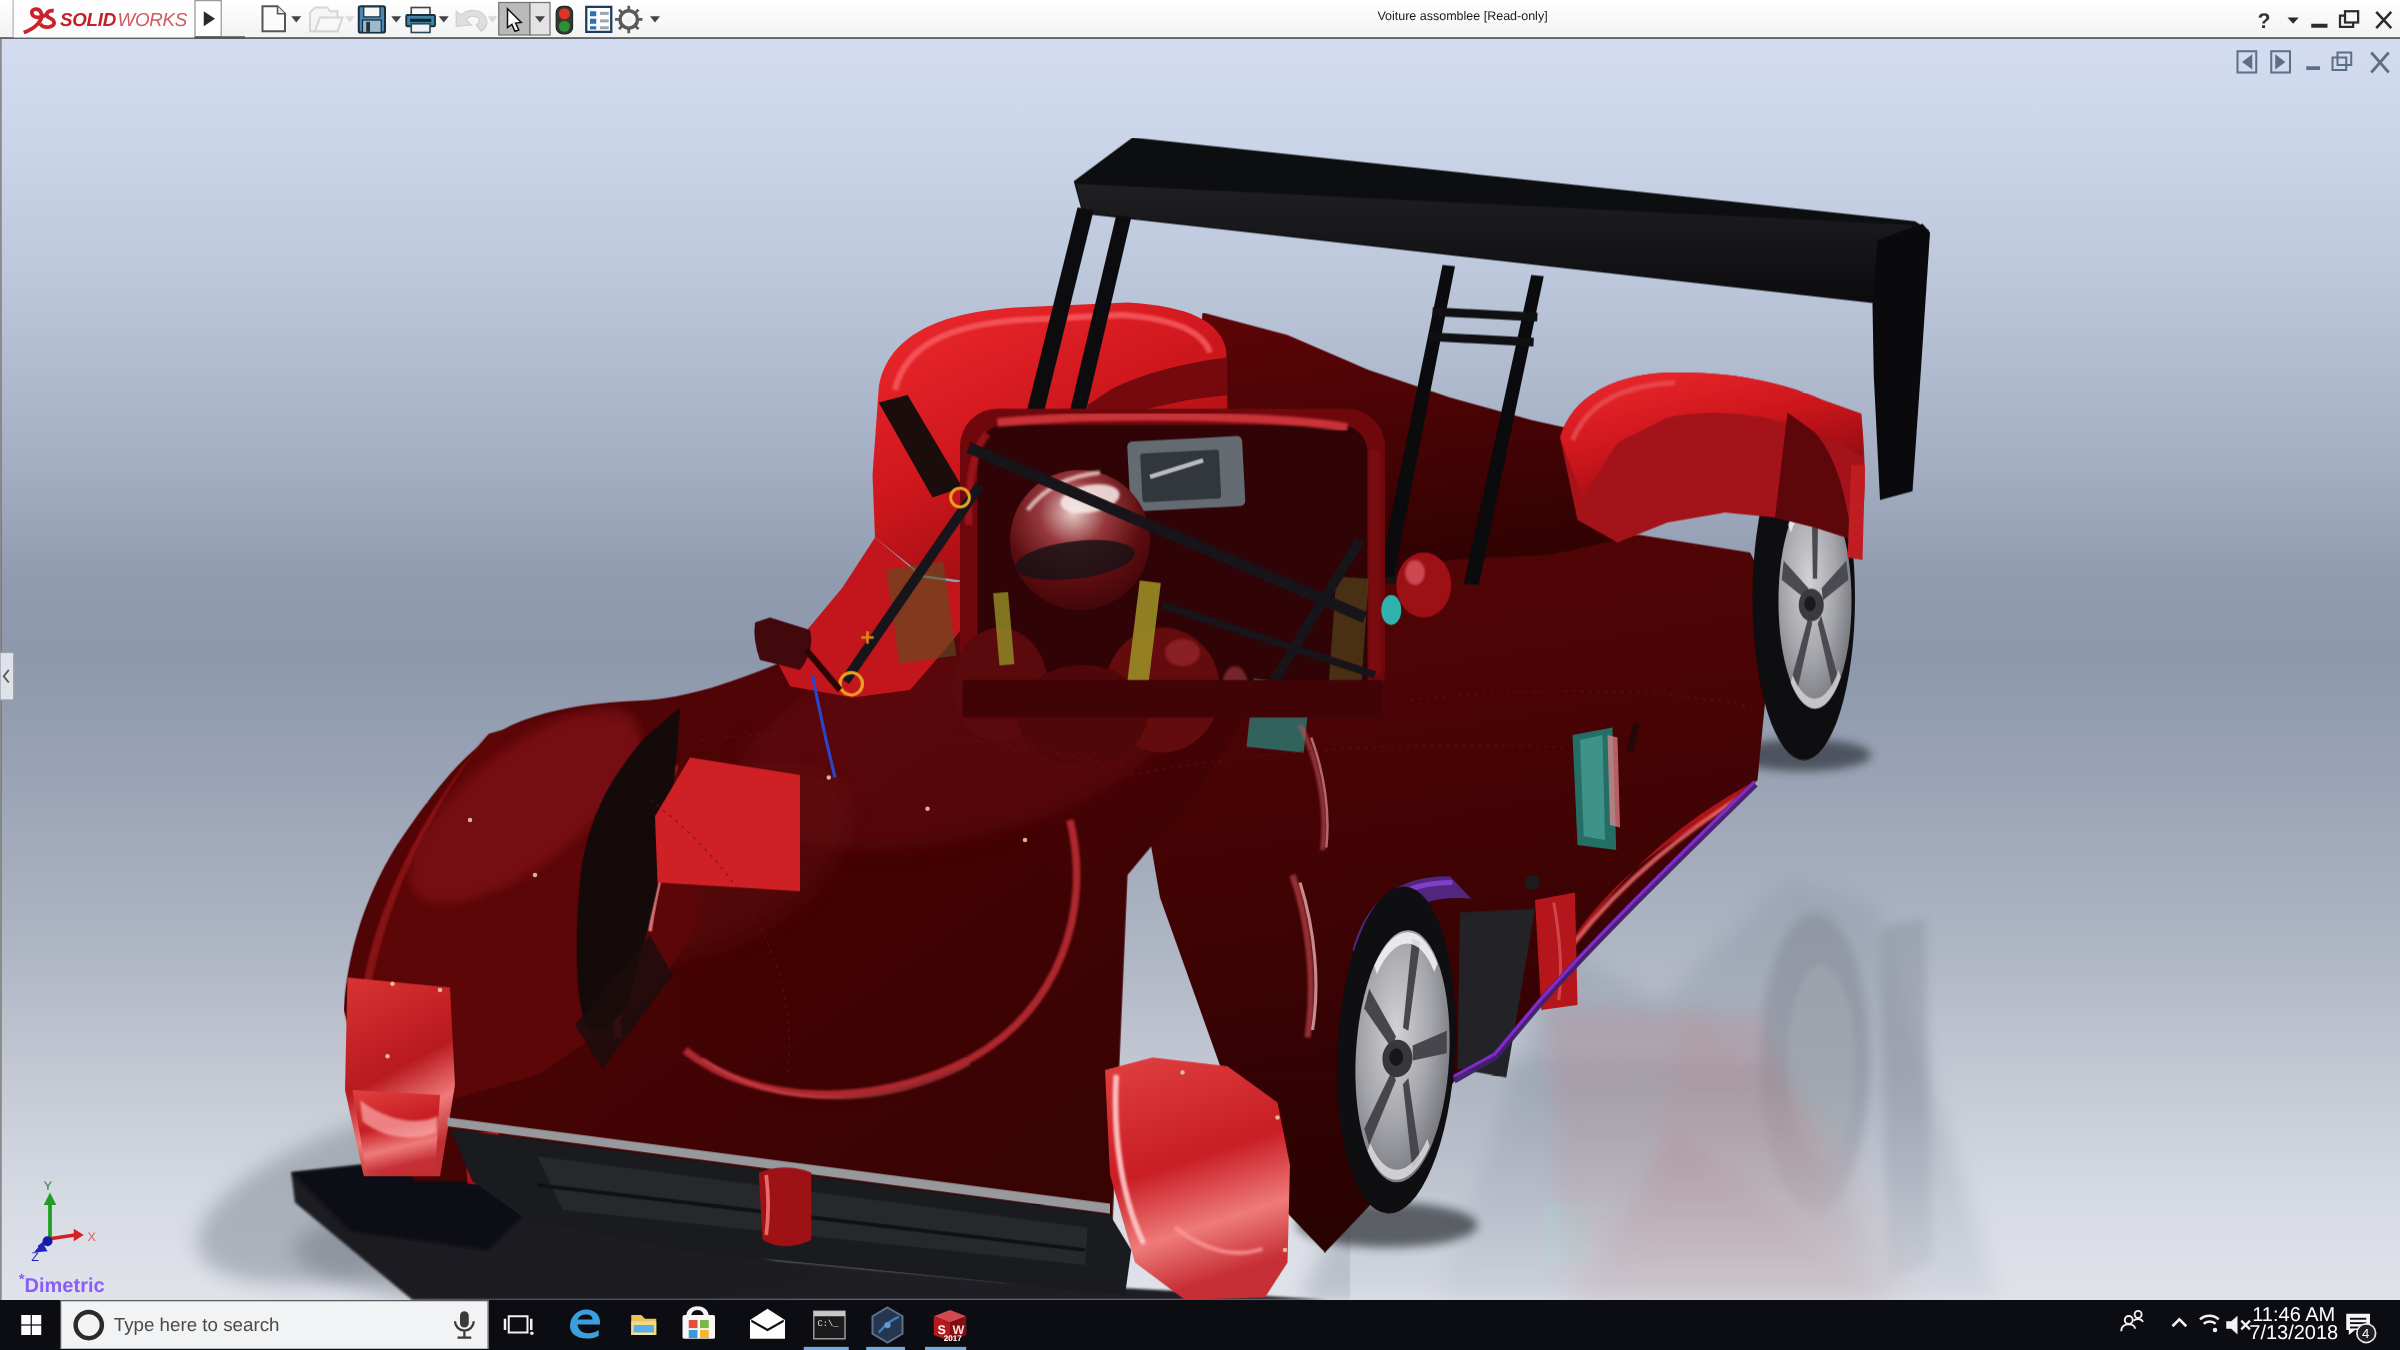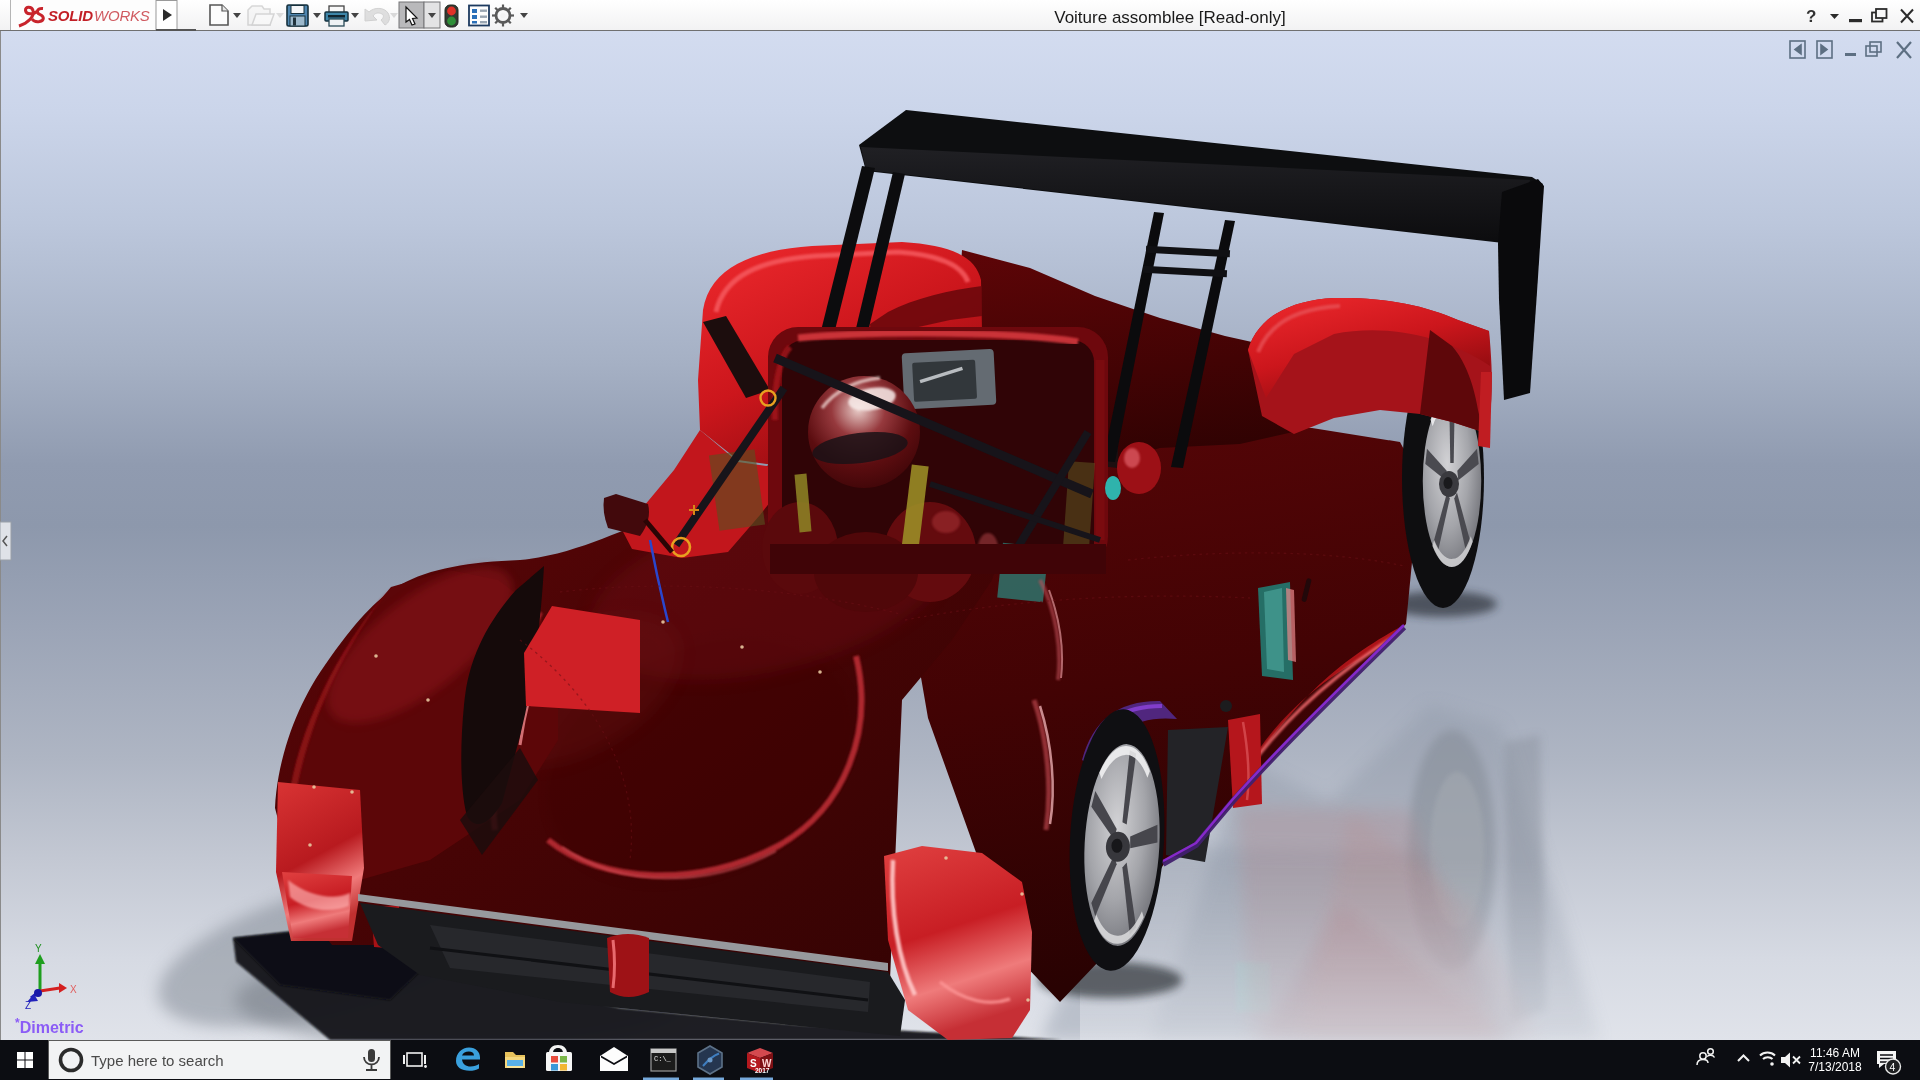--- a/index.html
+++ b/index.html
@@ -1,26 +1,26 @@
 <!DOCTYPE html>
 <html><head>
 <meta charset="utf-8">
 <style>
   html,body{margin:0;padding:0;width:1920px;height:1080px;overflow:hidden;background:#000;font-family:"Liberation Sans",sans-serif;}
   #titlebar{position:absolute;top:0;left:0;width:1920px;height:30px;background:linear-gradient(#ffffff,#f2f2f3);border-bottom:1px solid #707070;}
-  #titletext{position:absolute;top:8px;left:1040px;width:260px;text-align:center;font-size:17px;color:#1a1a1a;}
+  #titletext{position:absolute;top:8px;left:1040px;width:260px;text-align:center;font-size:10px;color:#1a1a1a;}
   #viewport{position:absolute;top:31px;left:0;width:1920px;height:1009px;
     background:linear-gradient(180deg,#d3dcf0 0%,#cbd5ea 8%,#bcc7dc 19%,#a5b0c4 33%,#909bb0 43%,#8d98ac 49%,#9ba4b6 59%,#aeb5c3 72%,#c3c8d3 82%,#d6dae3 92%,#e0e3ea 100%);
     border-left:1px solid #8a8a8a;}
   #dimetric{position:absolute;top:1016px;left:15px;font-size:16px;font-weight:bold;color:#8b5cf6;letter-spacing:0px;}
   #dimetric sup{font-size:12px;}
   #taskbar{position:absolute;top:1040px;left:0;width:1920px;height:52px;background:#0c0d12;}
   #searchbox{position:absolute;top:0px;left:48px;width:343px;height:39px;background:#f2f3f4;border:1px solid #5a5a5a;border-bottom:none;box-sizing:border-box;}
   #searchtext{position:absolute;top:11px;left:42px;font-size:15px;color:#4a4a4a;}
-  #tbtime{position:absolute;top:1046px;left:1795px;width:80px;text-align:center;font-size:12px;color:#fff;line-height:14px;}
+  #tbtime{position:absolute;top:1046px;left:1795px;width:80px;text-align:center;font-size:16px;color:#fff;line-height:14px;}
   .abs{position:absolute;}
 </style>
 </head>
 <body>
 <div id="viewport"></div>
 <svg id="scene" class="abs" style="top:31px;left:0" width="1920" height="1009" viewBox="0 31 1920 1009">
 <defs>
   <linearGradient id="hoodG" x1="0" y1="0" x2="1" y2="1">
     <stop offset="0" stop-color="#600608"></stop>
         <stop offset="0.45" stop-color="#480405"></stop>

